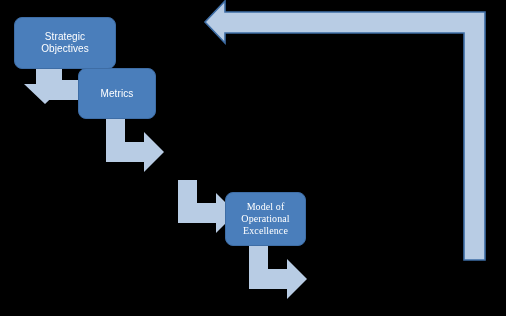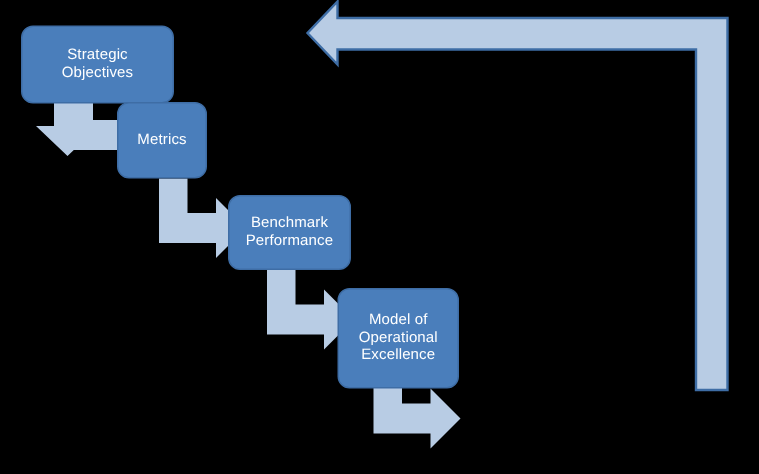--- a/index.html
+++ b/index.html
@@ -64,29 +64,25 @@
     <path d="M 178,180 L 197,180 L 197,203 L 216,203 L 216,193 L 236,213 L 216,233 L 216,223 L 178,223 Z" fill="#b8cce4"></path>
 
     <path d="M 249,246 L 268,246 L 268,269 L 287,269 L 287,259 L 307,279 L 287,299 L 287,289 L 249,289 Z" fill="#b8cce4"></path>
   </svg>
 
   <div class="node" style="left:14px; top:5px; width:102px; height:52px;margin-top:12px;">
     <span>Strategic
 Objectives</span>
   </div>
 
-  <div class="node" style="left:78px; top:68px; width:60px; height:51px;">
+  <div class="node" style="left:78px; top:68px; width:78px; height:51px;">
     <span>Metrics</span>
   </div>
 
-  <div class="node" style="left:152px; top:130px; width:82px; height:50px;">
-    <span>Benchmark
-Performance</span>
-  </div>
 
-  <div class="node" style="left:225px; top:192px; width:81px; height:67px;">
+  <div class="node" style="left:225px; top:192px; width:81px; height:54px;font-family:Liberation Serif, serif;">
     <span>Model of
 Operational
 Excellence</span>
   </div>
 
 
 </div>
 
 </body></html>

